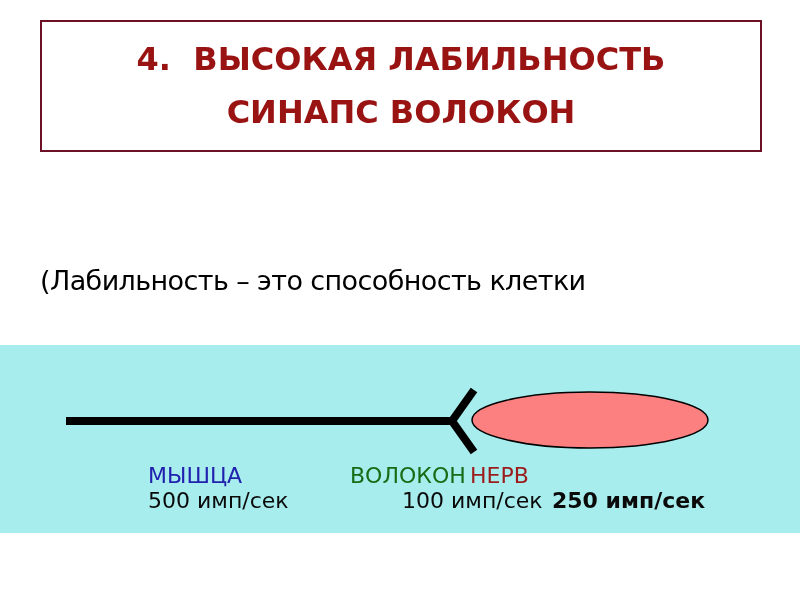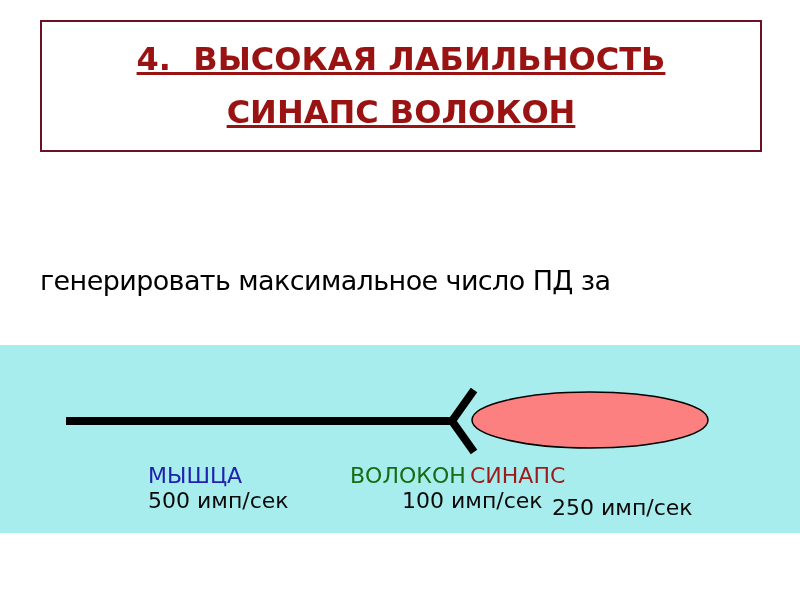--- a/index.html
+++ b/index.html
@@ -28,21 +28,20 @@
     align-items: center;
   }
   .title-line {
     color: #9a1313;
     font-weight: bold;
     font-size: 32px;
     line-height: 53px;
     letter-spacing: 0px;
     white-space: pre;
     text-align: center;
-    text-decoration: underline;
   }
 
   
   .definition {
     position: absolute;
     left: 40px; top: 186px;
     width: 740px;
     color: #000000;
     font-size: 27px;
     line-height: 38px;
@@ -67,45 +66,46 @@
     position: absolute;
     font-size: 22px;
     line-height: 25px;
     white-space: pre;
   }
   .lbl-name-nerve    { left: 148px; top: 118px; color: #2121af; }
   .lbl-name-synapse  { left: 350px; top: 118px; color: #156c15; }
   .lbl-name-muscle   { left: 470px; top: 118px; color: #9c1b1b; }
   .lbl-rate-nerve    { left: 148px; top: 143px; color: #0a0a0a; }
   .lbl-rate-synapse  { left: 386px; top: 143px; color: #0a0a0a; margin-left: 16px; }
-  .lbl-rate-muscle   { left: 552px; top: 150px; color: #0a0a0a; }
+  .lbl-rate-muscle   { left: 552px; top: 143px; color: #0a0a0a; font-weight: bold; }
 </style>
 </head>
 <body>
 
 <div class="slide">
 
   <div class="title-box">
     <div class="title-line">4.  ВЫСОКАЯ ЛАБИЛЬНОСТЬ</div>
     <div class="title-line">СИНАПС ВОЛОКОН</div>
   </div>
 
   <div class="definition">
+    <div>(Лабильность – это способность клетки</div>
     <div>генерировать максимальное число ПД за</div>
     <div>1 секунду)</div>
   </div>
 
   <div class="band">
     <svg viewBox="0 0 800 188" xmlns="http://www.w3.org/2000/svg">
       <line x1="66" y1="76" x2="452" y2="76" stroke="#000000" stroke-width="8"></line>
       <path d="M 474 45 L 452 76 L 474 107" fill="none" stroke="#000000" stroke-width="8" stroke-linejoin="miter" stroke-linecap="butt"></path>
       <ellipse cx="590" cy="75" rx="118" ry="28" fill="#fc8080" stroke="#000000" stroke-width="1.5"></ellipse>
     </svg>
 
     <span class="lbl lbl-name-nerve">МЫШЦА</span>
     <span class="lbl lbl-name-synapse">ВОЛОКОН</span>
-    <span class="lbl lbl-name-muscle">СИНАПС</span>
+    <span class="lbl lbl-name-muscle">НЕРВ</span>
     <span class="lbl lbl-rate-nerve">500 имп/сек</span>
     <span class="lbl lbl-rate-synapse">100 имп/сек</span>
     <span class="lbl lbl-rate-muscle">250 имп/сек</span>
   </div>
 
 </div>
 
 </body></html>

